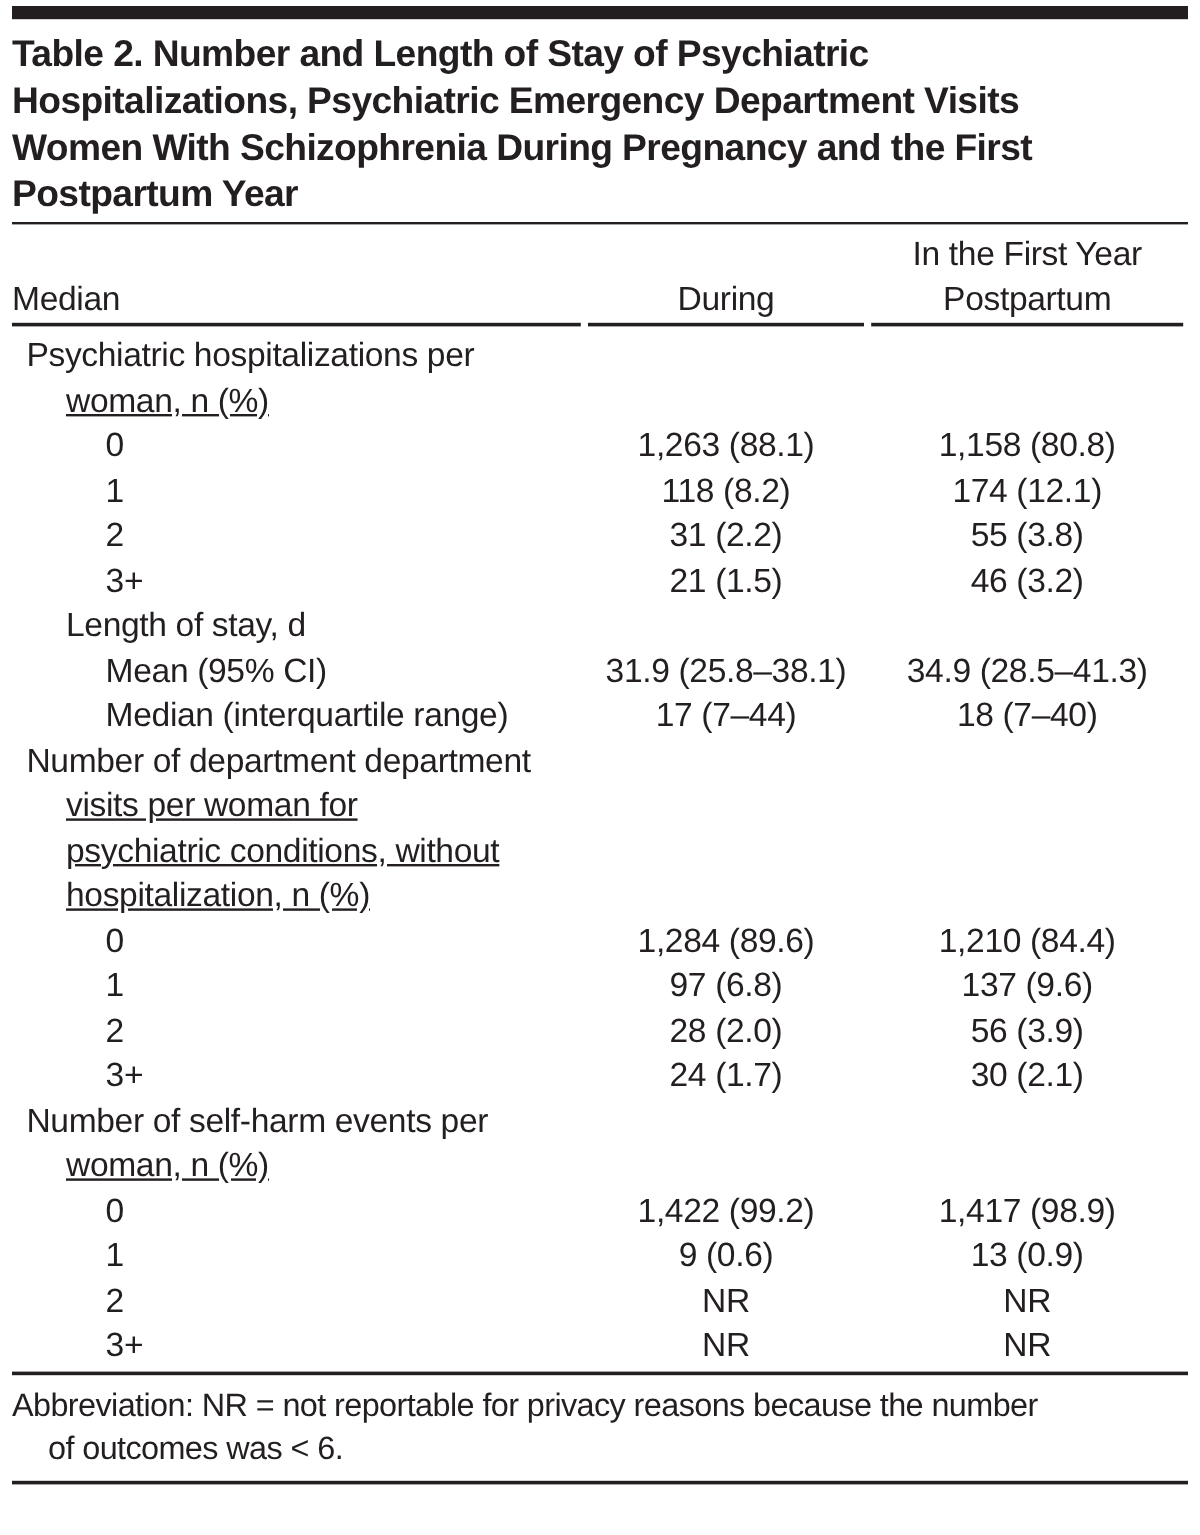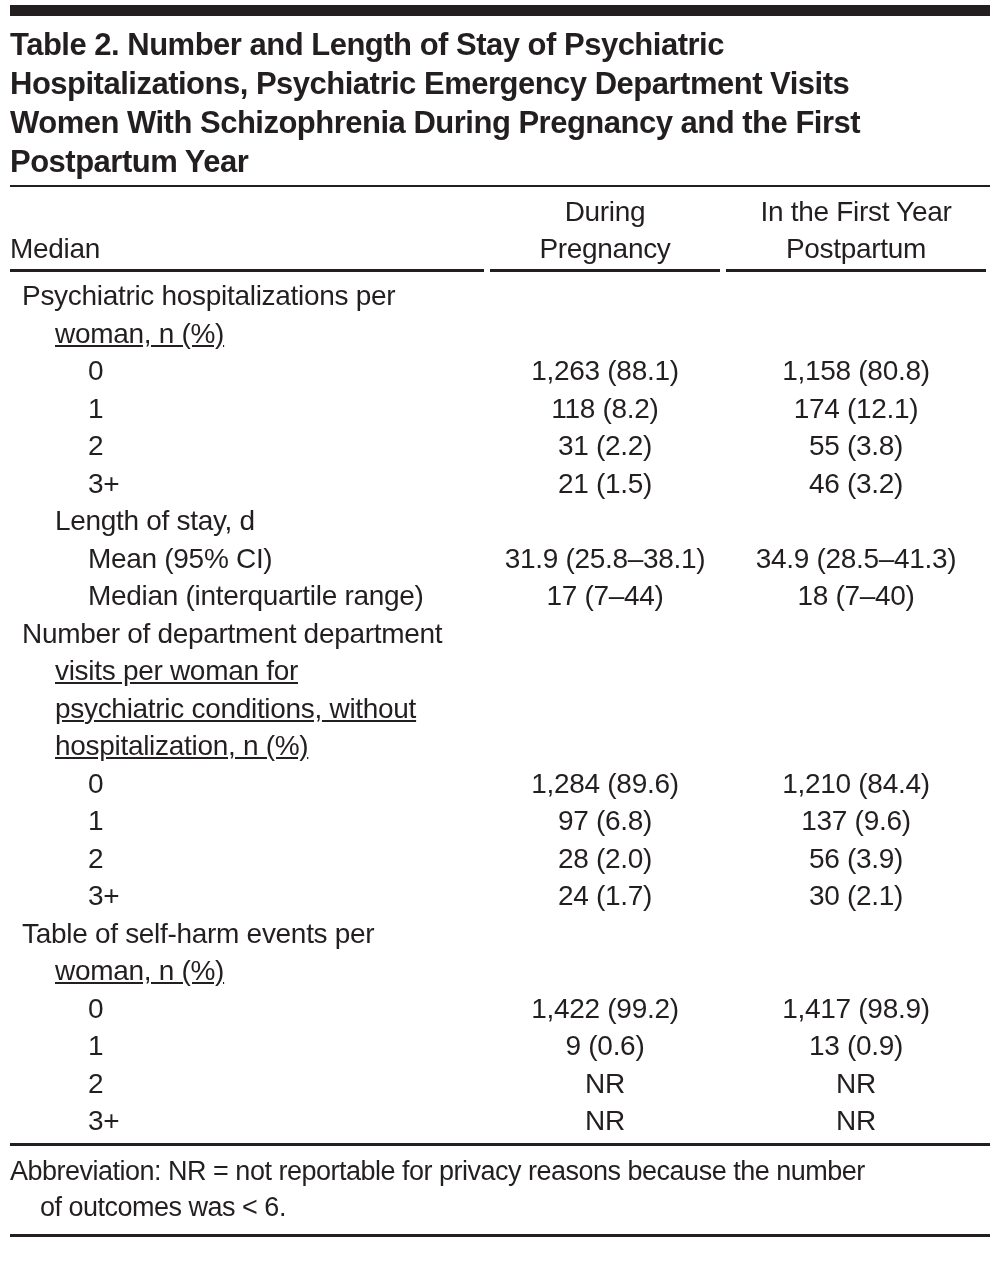--- a/index.html
+++ b/index.html
@@ -114,21 +114,20 @@
     <div class="title-line">Women With Schizophrenia During Pregnancy and the First</div>
     <div class="title-line">Postpartum Year</div>
   </div>
 
   <div class="title-rule"></div>
 
   <div class="thead">
     <div class="head-outcome">Median</div>
     <div class="head-col">
       <div>During</div>
-      <div>Pregnancy</div>
     </div>
     <div class="head-col">
       <div>In the First Year</div>
       <div>Postpartum</div>
     </div>
   </div>
 
   <div class="head-rule">
     <div></div>
     <div></div>
@@ -239,21 +238,21 @@
   <div class="row">
     <div class="label-cell indent-2">
           <div class="label-line">3+</div>
         </div>
     <div class="val col-during">24 (1.7)</div>
     <div class="val col-post">30 (2.1)</div>
   </div>
 
   <div class="row">
     <div class="label-cell indent-0">
-          <div class="label-line">Table of self-harm events per</div>
+          <div class="label-line">Number of self-harm events per</div>
           <div class="label-line cont">woman, n (%)</div>
         </div>
     <div class="val col-during"></div>
     <div class="val col-post"></div>
   </div>
 
   <div class="row">
     <div class="label-cell indent-2">
           <div class="label-line">0</div>
         </div>

